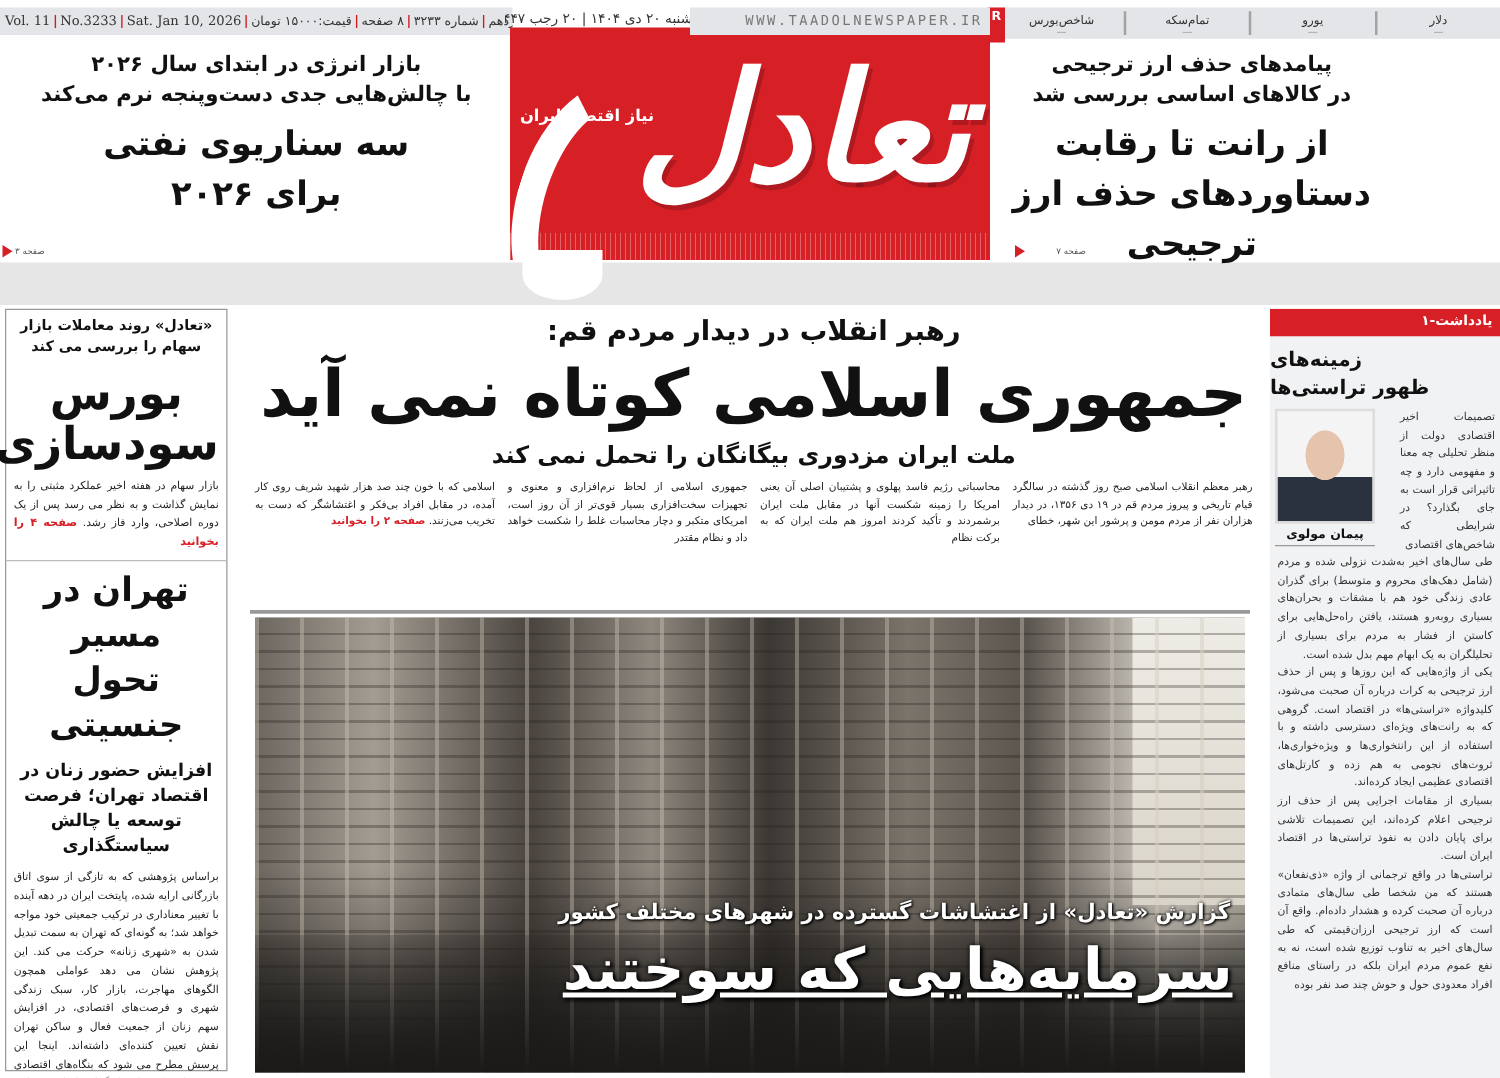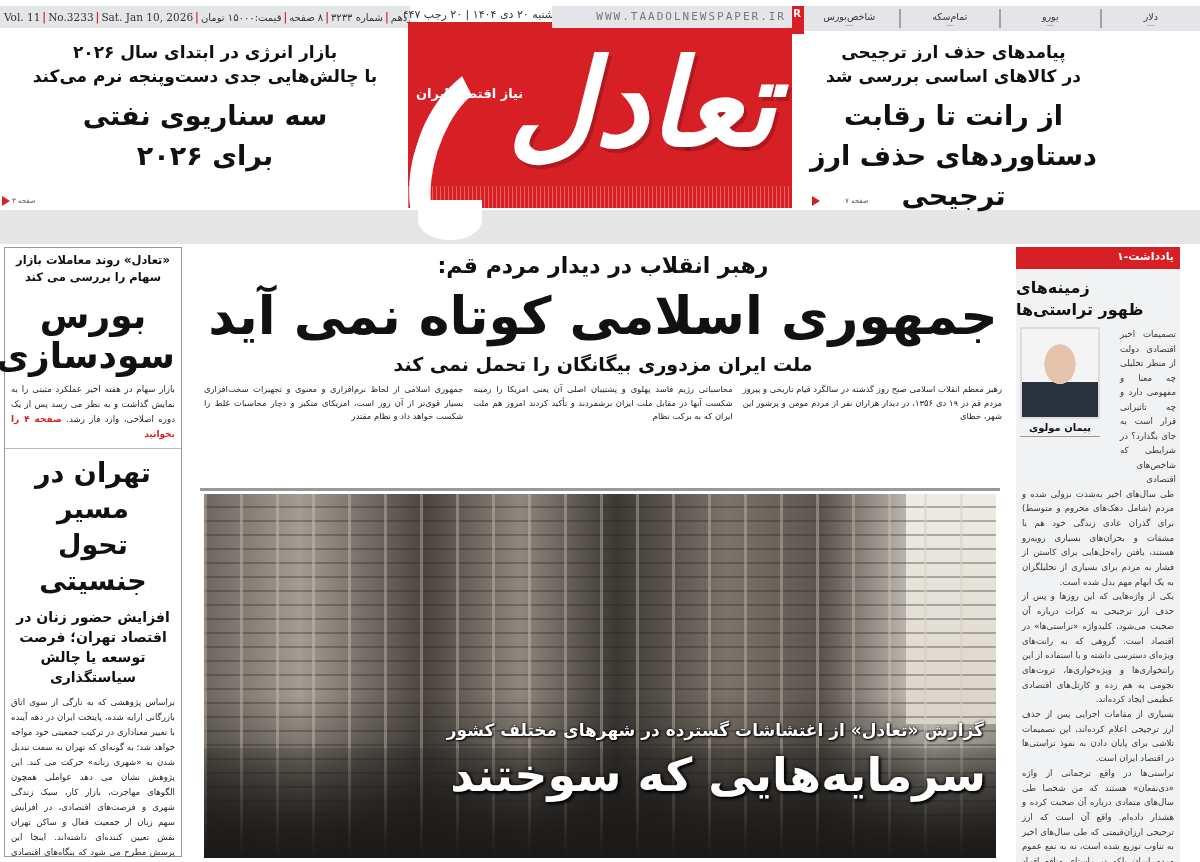--- a/index.html
+++ b/index.html
@@ -121,26 +121,26 @@
     opacity: 0.7;
   }
   .photo .sky { position: absolute; right: 0; top: 0; width: 90px; height: 230px; background: linear-gradient(180deg, #eeece6, #d9d4c8); }
   .photo .ground { position: absolute; left: 0; bottom: 0; width: 100%; height: 110px; background: linear-gradient(180deg, rgba(30,28,26,0.2), #1b1a19); }
   .photo .cap1 {
     position: absolute; right: 12px; top: 226px; color: #fff; font-size: 17px; font-weight: bold; direction: rtl;
     text-shadow: 0 0 3px #000, 1px 1px 2px #000;
   }
   .photo .cap2 {
     position: absolute; right: 10px; top: 254px; color: #fff; font-size: 46px; font-weight: bold; direction: rtl;
-    letter-spacing: -1px; text-shadow: 0 0 4px #000, 2px 2px 3px #000;
+    letter-spacing: -1px; text-shadow: 0 0 4px #000, 2px 2px 3px #000; text-decoration: underline;
   }
 
   
   .note {
-    position: absolute; left: 1016px; top: 247px; width: 164px; height: 615px;
+    position: absolute; left: 1016px; top: 247px; width: 184px; height: 615px;
     background: #f1f2f3; direction: rtl; overflow: hidden;
   }
   .note .bar { background: #d71f26; color: #fff; font-size: 11px; font-weight: bold; padding: 3px 6px; height: 22px; }
   .note .title { text-align: left; font-size: 16px; font-weight: bold; line-height: 22px; margin: 8px 0 6px; }
   .note .intro { display: flex; direction: rtl; gap: 20px; padding: 0 4px; }
   .note .intro .txt { flex: 1; font-size: 8.6px; line-height: 14.5px; text-align: justify; color: #333; }
   .note .portrait { width: 80px; flex: none; }
   .note .portrait .ph {
     width: 80px; height: 92px; border: 2px solid #ddd;
     background: radial-gradient(ellipse 22px 28px at 50% 40%, #e6c3ad 0 70%, transparent 72%),
@@ -250,20 +250,24 @@
 </div>
 
 <div class="center">
   <div class="kicker">رهبر انقلاب در دیدار مردم قم:</div>
   <div class="main">جمهوری اسلامی کوتاه نمی آید</div>
   <div class="sub">ملت ایران مزدوری بیگانگان را تحمل نمی کند</div>
   <div class="cols">
     <div class="col">رهبر معظم انقلاب اسلامی صبح روز گذشته در سالگرد قیام تاریخی و پیروز مردم قم در ۱۹ دی ۱۳۵۶، در دیدار هزاران نفر از مردم مومن و پرشور این شهر، خطای</div>
     <div class="col">محاسباتی رژیم فاسد پهلوی و پشتیبان اصلی آن یعنی امریکا را زمینه شکست آنها در مقابل ملت ایران برشمردند و تأکید کردند امروز هم ملت ایران که به برکت نظام</div>
     <div class="col">جمهوری اسلامی از لحاظ نرم‌افزاری و معنوی و تجهیزات سخت‌افزاری بسیار قوی‌تر از آن روز است، امریکای متکبر و دچار محاسبات غلط را شکست خواهد داد و نظام مقتدر</div>
+    <div class="col">
+      <span>اسلامی که با خون چند صد هزار شهید شریف روی کار آمده، در مقابل افراد بی‌فکر و اغتشاشگر که دست به تخریب می‌زنند.</span>
+      <span class="more">صفحه ۲ را بخوانید</span>
+    </div>
   </div>
 </div>
 <div class="hr-gray"></div>
 
 <div class="photo">
   <div class="sky"></div>
   <div class="scaffold"></div>
   <div class="ground"></div>
   <div class="cap1">گزارش «تعادل» از اغتشاشات گسترده در شهرهای مختلف کشور</div>
   <div class="cap2">سرمایه‌هایی که سوختند</div>

